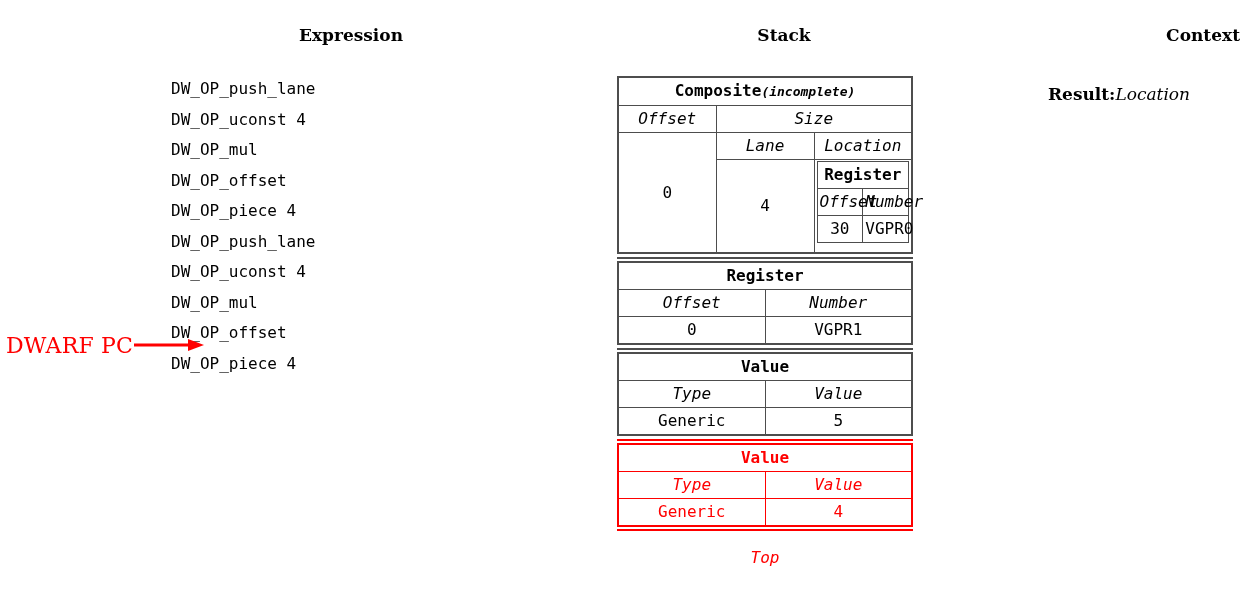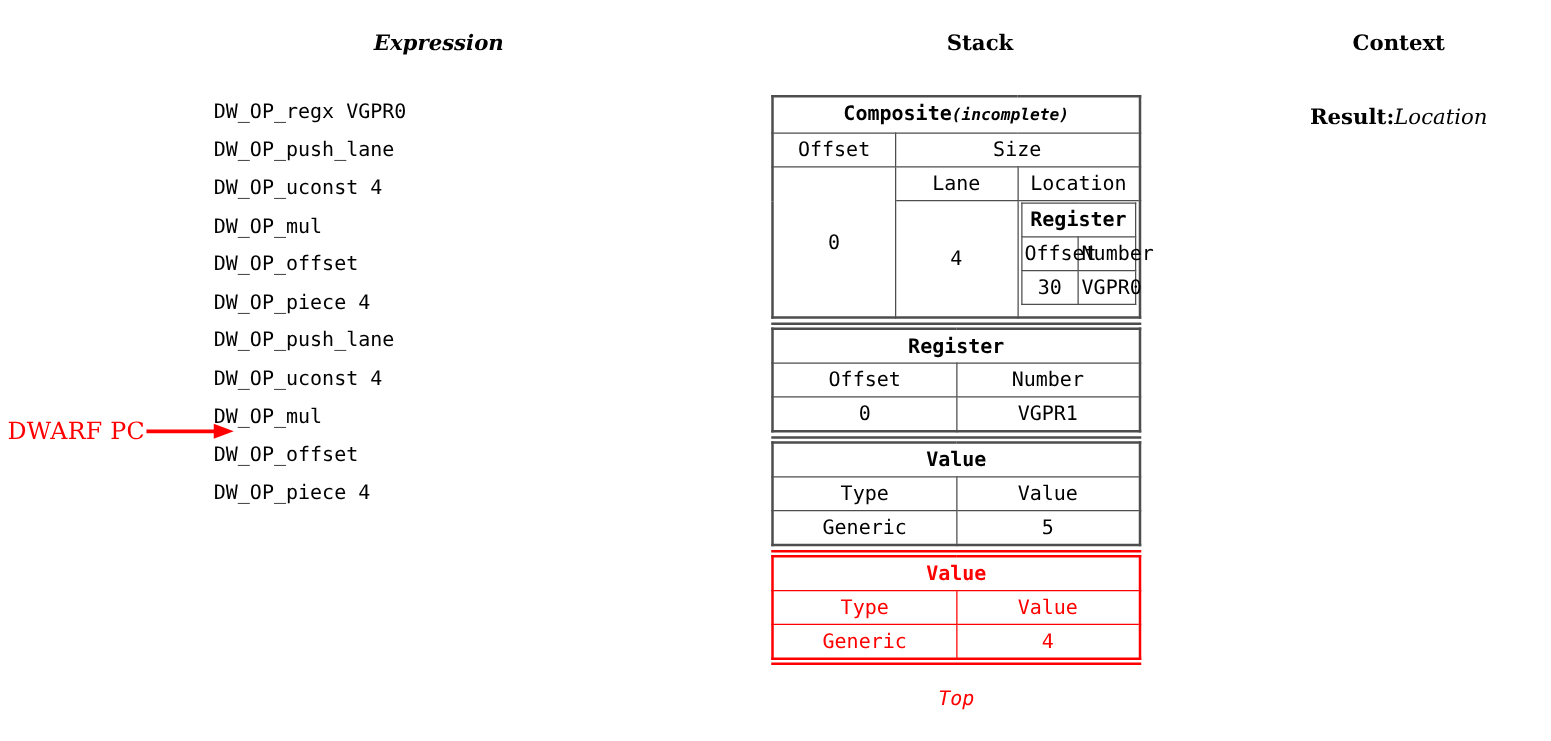--- a/index.html
+++ b/index.html
@@ -18,23 +18,23 @@
   
   .col-heading {
     position: absolute;
     font-family: "DejaVu Serif", serif;
     font-weight: bold;
     font-size: 17px;
     color: #000;
     text-align: center;
     white-space: nowrap;
   }
-  #hdr-expression { left: 230px; top: 25px; width: 242px; font-style: italic; }
+  #hdr-expression { left: 230px; top: 25px; width: 242px; }
   #hdr-stack      { left: 663px; top: 25px; width: 242px; }
-  #hdr-context    { left: 998px; top: 25px; width: 242px; }
+  #hdr-context    { left: 998px; top: 25px; width: 242px; text-align: right; }
 
   
   #expression-list {
     position: absolute;
     left: 171px;
     top: 74px;
     width: 260px;
   }
   .expr-line {
     font-family: "DejaVu Sans Mono", monospace;
@@ -49,21 +49,21 @@
     position: absolute;
     left: 6px;
     top: 334px;
     height: 22px;
     display: flex;
     align-items: center;
     color: #ff0000;
   }
   #dwarf-pc-label {
     font-family: "DejaVu Serif", serif;
-    font-size: 19px;
+    font-size: 22px;
     color: #ff0000;
     white-space: nowrap;
     letter-spacing: 0.2px;
   }
   #dwarf-pc-arrow {
     display: block;
     margin-left: 1px;
   }
 
   
@@ -96,21 +96,21 @@
     line-height: 24px;
     vertical-align: middle;
   }
   table.tbl.outer {
     border: 2px solid #4d4d4d;
   }
   table.tbl.outer > tbody > tr > td {
     border-color: #4d4d4d;
   }
   .t-title { font-weight: bold; }
-  .t-head  { }
+  .t-head  { font-style: italic; }
   .t-sub   { font-style: italic; font-weight: bold; font-size: 13px; }
 
   
   .red-tbl { border-color: #ff0000 !important; }
   .red-tbl td { border-color: #ff0000 !important; color: #ff0000 !important; }
   #top-caption {
     font-family: "DejaVu Sans Mono", monospace;
     font-style: italic;
     font-size: 16px;
     color: #ff0000;
@@ -157,21 +157,20 @@
   .ctx-val { font-style: italic; }
 </style>
 </head>
 <body>
 
 <div class="col-heading" id="hdr-expression">Expression</div>
 <div class="col-heading" id="hdr-stack">Stack</div>
 <div class="col-heading" id="hdr-context">Context</div>
 
 <div id="expression-list">
-  <div class="expr-line">DW_OP_regx VGPR0</div>
   <div class="expr-line">DW_OP_push_lane</div>
   <div class="expr-line">DW_OP_uconst 4</div>
   <div class="expr-line">DW_OP_mul</div>
   <div class="expr-line">DW_OP_offset</div>
   <div class="expr-line">DW_OP_piece 4</div>
   <div class="expr-line">DW_OP_push_lane</div>
   <div class="expr-line">DW_OP_uconst 4</div>
   <div class="expr-line">DW_OP_mul</div>
   <div class="expr-line">DW_OP_offset</div>
   <div class="expr-line">DW_OP_piece 4</div>

